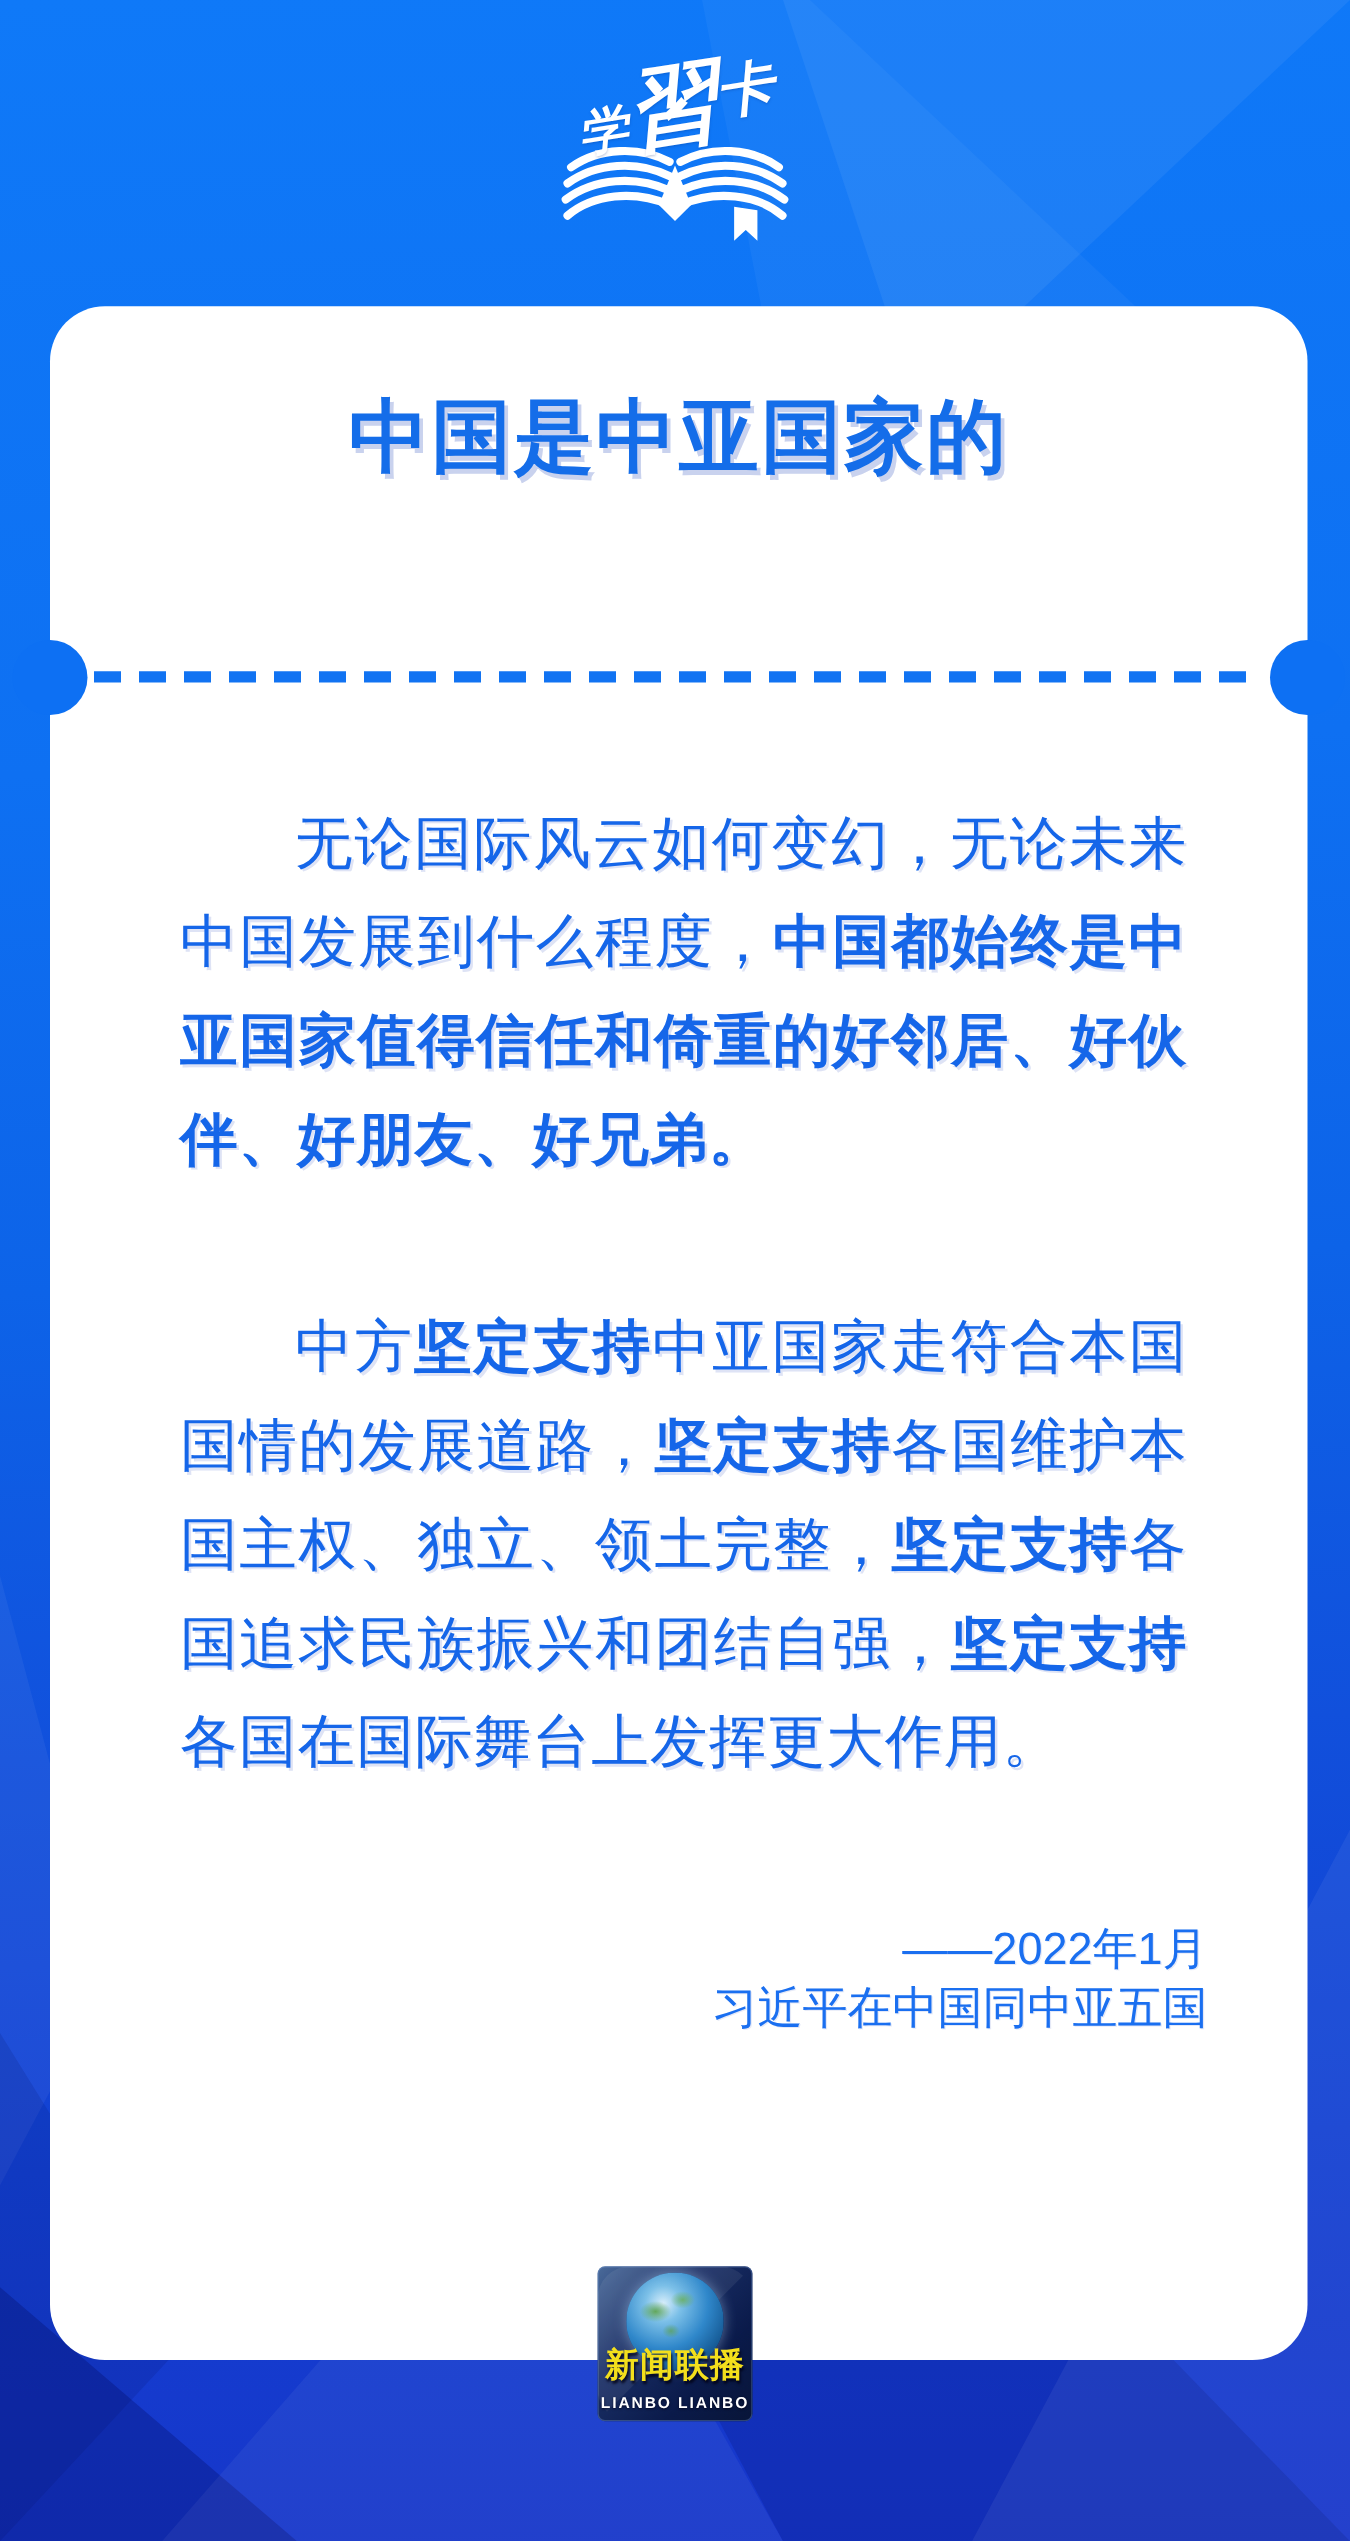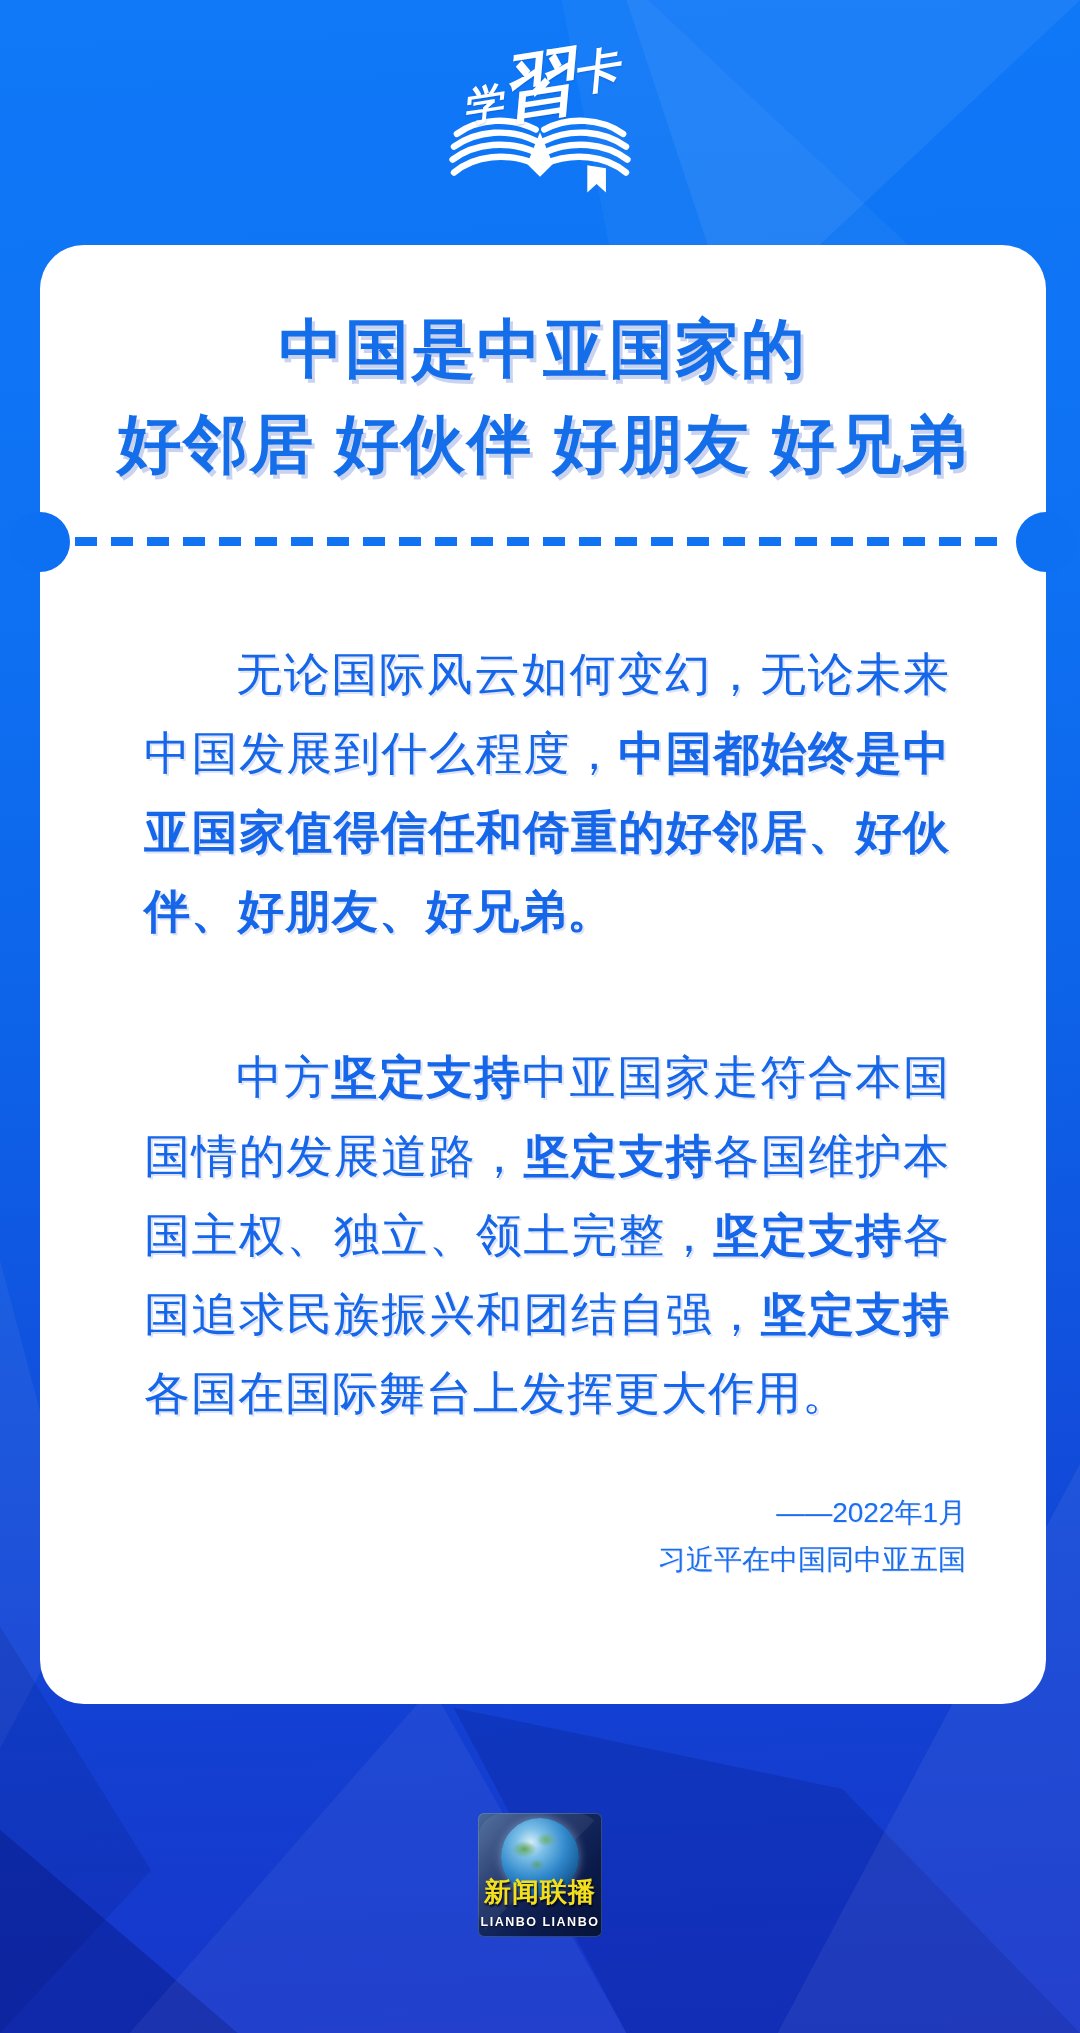--- a/index.html
+++ b/index.html
@@ -26,21 +26,21 @@
     display:flex;align-items:flex-start;color:#fff;font-style:italic;font-weight:700;
     white-space:nowrap;text-shadow:0 1px 2px rgba(0,40,120,.25);
   }
   .brand-c1{font-size:40px;transform:translateY(34px);}
   .brand-c2{font-size:74px;transform:translateY(2px);}
   .brand-c3{font-size:46px;transform:translateY(16px);}
   .brand-book{position:absolute;bottom:0;left:50%;transform:translateX(-50%);}
 
   
   .card{
-    position:absolute;left:40px;top:245px;width:1006px;height:1459px;
+    position:absolute;left:40px;top:245px;width:1006px;height:1643px;
     background:#ffffff;border-radius:44px;
   }
   .card-title{
     margin:0;position:absolute;top:57px;left:0;right:0;
     text-align:center;color:#146de9;font-weight:900;
     font-size:64px;line-height:95px;letter-spacing:2px;
     text-shadow:3px 4px 0 #c9d2ee;
   }
   .card-title span{display:block;}
   .notch{position:absolute;width:60px;height:60px;border-radius:50%;background:#0d70f3;top:267px;}
@@ -53,22 +53,22 @@
   .card-body{
     position:absolute;top:374px;left:88px;right:80px;
     color:#1566e9;font-size:46px;line-height:79px;
     text-align:justify;letter-spacing:1px;
     text-shadow:2px 2px 0 rgba(190,200,235,.5);
   }
   .card-body p{margin:16px;text-indent:2em;}
   .card-body p + p{margin-top:87px;}
   .card-body b{font-weight:900;}
   .attribution{
-    position:absolute;top:1244px;right:80px;
-    text-align:right;color:#1a6ff0;font-size:28px;line-height:47px;
+    position:absolute;top:1290px;right:80px;
+    text-align:right;color:#1a6ff0;font-size:36px;line-height:47px;
     text-shadow:1px 1px 0 rgba(190,200,235,.4);
   }
 
   
   .badge{
     position:absolute;left:478px;top:1813px;width:124px;height:124px;border-radius:6px;
     background:linear-gradient(132deg,#4a6a9a 0%,#1a2f66 35%,#0a1a4a 70%,#081538 100%);
     box-shadow:0 0 0 1px rgba(120,160,220,.35) inset;overflow:hidden;
   }
   .badge::before{
@@ -128,21 +128,20 @@
   <div class="brand-text">
     <span class="brand-c1">学</span>
     <span class="brand-c2">習</span>
     <span class="brand-c3">卡</span>
   </div>
 </div>
 
 <div class="card">
   <h1 class="card-title">
     <span>中国是中亚国家的</span>
-    <span>好邻居 好伙伴 好朋友 好兄弟</span>
   </h1>
 
   <div class="notch left"></div>
   <div class="notch right"></div>
   <div class="dashes"></div>
 
   <div class="card-body">
     <p><span>无论国际风云如何变幻，无论未来中国发展到什么程度，</span><b>中国都始终是中亚国家值得信任和倚重的好邻居、好伙伴、好朋友、好兄弟。</b></p>
     <p><span>中方</span><b>坚定支持</b><span>中亚国家走符合本国国情的发展道路，</span><b>坚定支持</b><span>各国维护本国主权、独立、领土完整，</span><b>坚定支持</b><span>各国追求民族振兴和团结自强，</span><b>坚定支持</b><span>各国在国际舞台上发挥更大作用。</span></p>
   </div>

